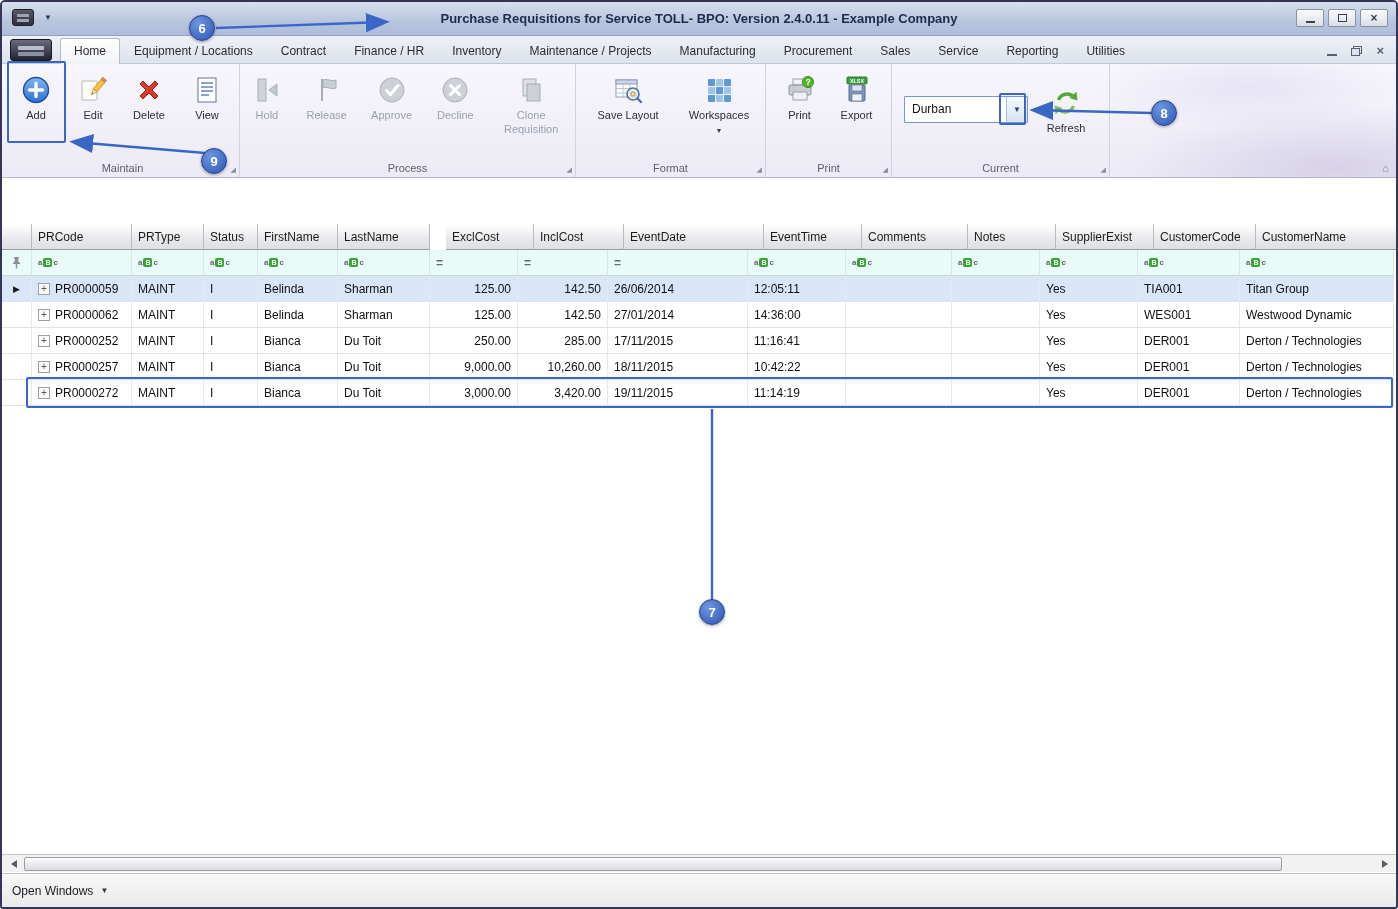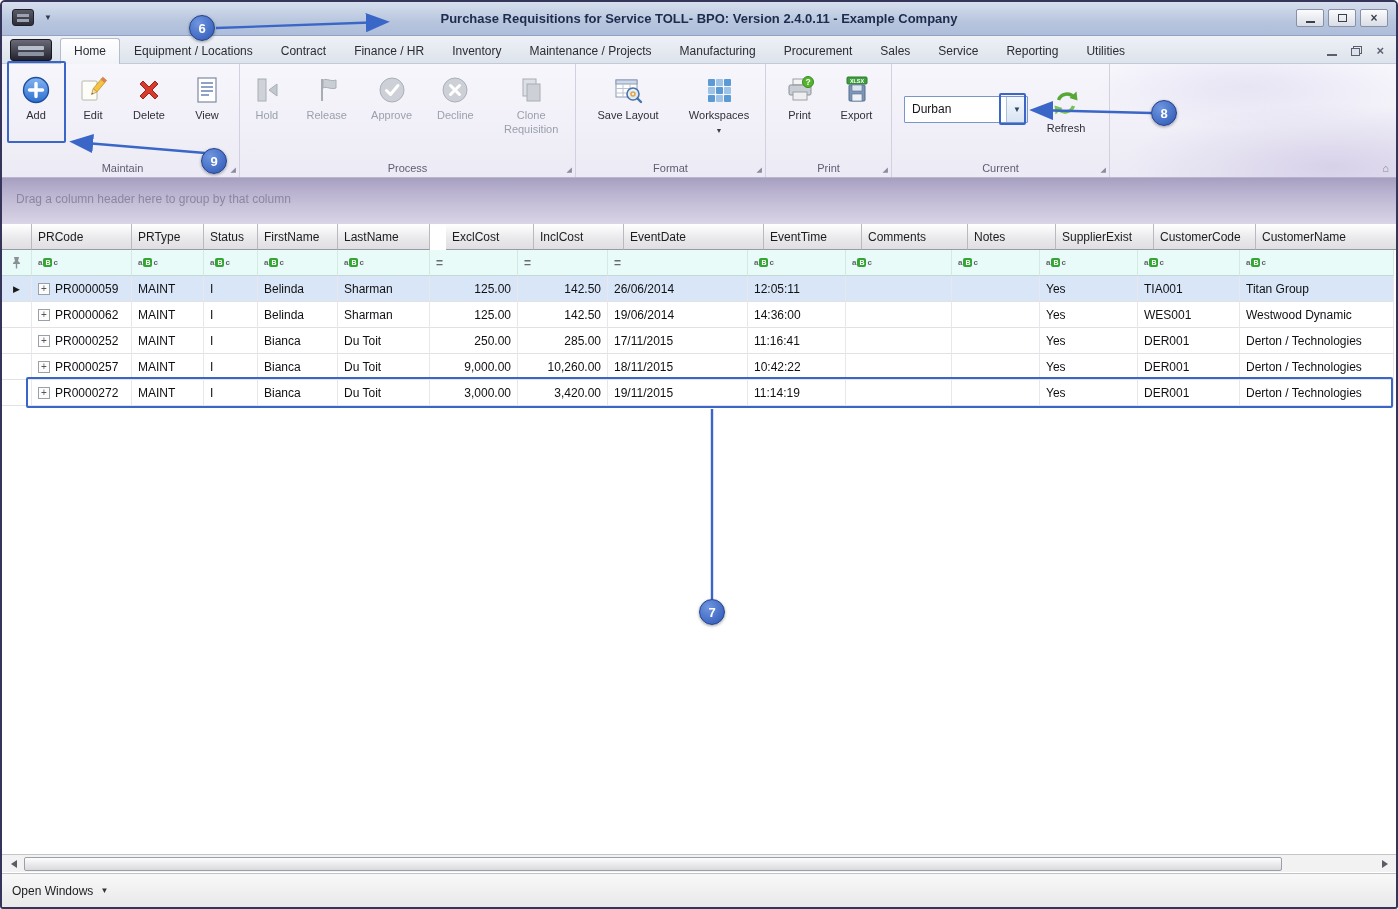--- a/index.html
+++ b/index.html
@@ -395,23 +395,20 @@
       </div>
       <div class="rfoot">
           <span>Current</span>
           <span class="launcher">◢</span>
         </div>
     </div>
 
     <span class="collapse-ribbon">⌂</span>
   </div>
 
-  <div class="group-band">
-    <span>Drag a column header here to group by that column</span>
-  </div>
 
   <div class="grid-header" id="grid-header">
       <div class="gcell ind hind"></div>
       <div class="gcell hcell" style="width: 100px;">
         <span>PRCode</span>
       </div>
       <div class="gcell hcell" style="width: 72px;">
         <span>PRType</span>
       </div>
       <div class="gcell hcell" style="width: 54px;">
@@ -612,21 +609,21 @@
         <div class="gcell dcell" style="width: 92px;">
           <span>Sharman</span>
         </div>
         <div class="gcell dcell num" style="width: 88px;">
           <span>125.00</span>
         </div>
         <div class="gcell dcell num" style="width: 90px;">
           <span>142.50</span>
         </div>
         <div class="gcell dcell" style="width: 140px;">
-          <span>19/06/2014</span>
+          <span>27/01/2014</span>
         </div>
         <div class="gcell dcell" style="width: 98px;">
           <span>14:36:00</span>
         </div>
         <div class="gcell dcell" style="width: 106px;">
           <span></span>
         </div>
         <div class="gcell dcell" style="width: 88px;">
           <span></span>
         </div>

